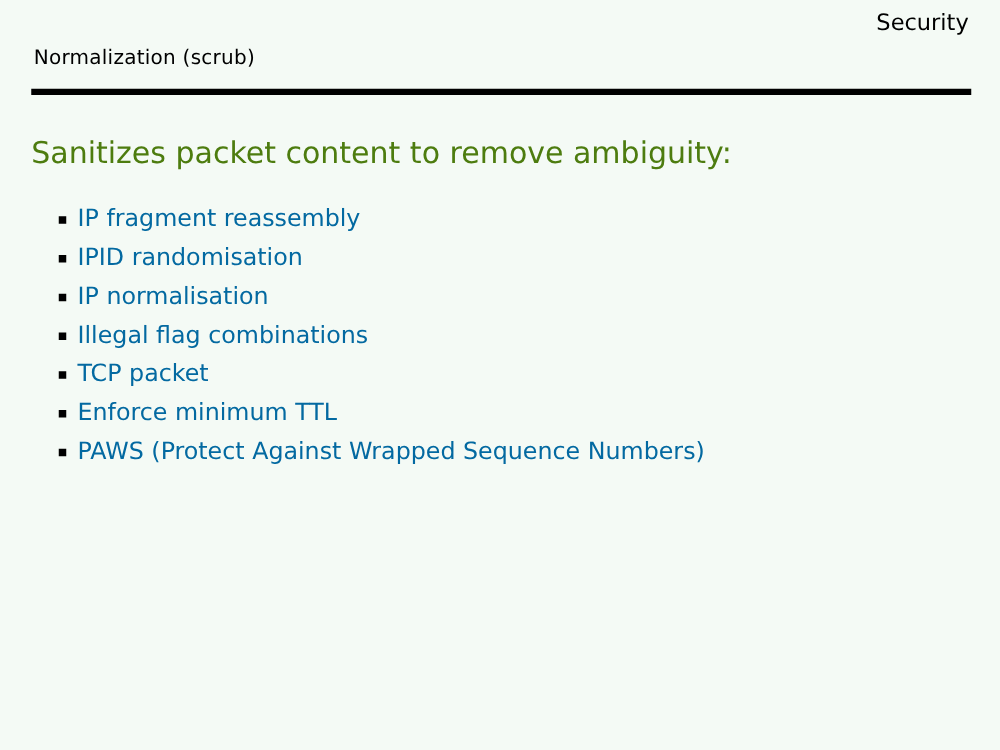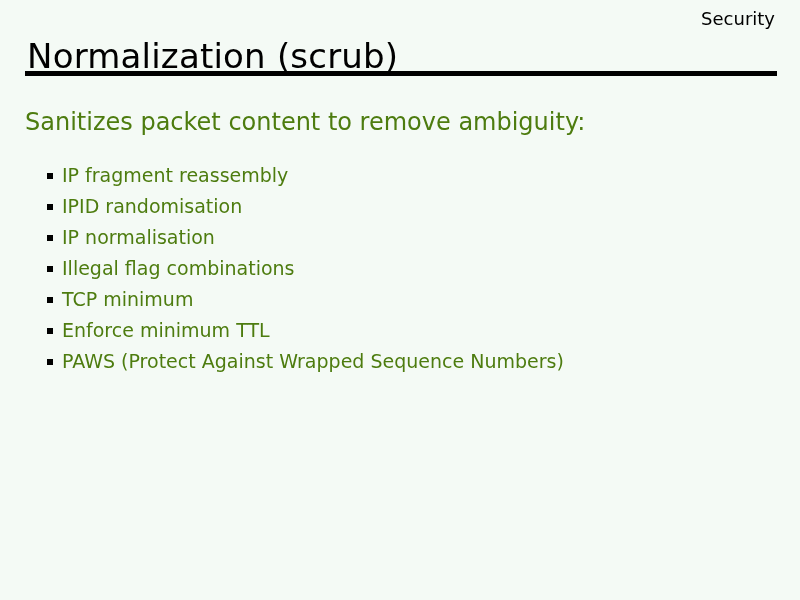--- a/index.html
+++ b/index.html
@@ -15,21 +15,21 @@
   .corner-label {
     position: absolute;
     top: 8px; right: 25px;
     font-size: 18px;
     color: #000;
     margin-left: 10px;
   }
   .slide-title {
     position: absolute;
     top: 36px; left: 27px;
-    font-size: 34px;
+    font-size: 16px;
     font-weight: 500;
     color: #000;
     letter-spacing: 0.2px;
   }
   .title-rule {
     position: absolute;
     top: 71px; left: 25px;
     width: 752px; height: 5px;
   }
   .body {
@@ -41,21 +41,21 @@
     color: #4d7c0f;
     margin-bottom: 24px;
   }
   ul.bullets {
     list-style: none;
     margin-left: 22px;
   }
   ul.bullets li {
     position: relative;
     font-size: 19px;
-    color: #4d7c0f;
+    color: #0369a1;
     height: 31px;
     line-height: 31px;
     padding-left: 15px;
     white-space: nowrap;
   }
   ul.bullets li::before {
     content: "";
     position: absolute;
     left: 0; top: 13px;
     width: 6px; height: 6px;
@@ -79,20 +79,20 @@
 
         <li>IP fragment reassembly</li>
 
         <li>IPID randomisation</li>
 
         <li>IP normalisation</li>
 
 
         <li>Illegal flag combinations</li>
 
-        <li>TCP minimum</li>
+        <li>TCP packet</li>
 
         <li>Enforce minimum TTL</li>
 
         <li>PAWS (Protect Against Wrapped Sequence Numbers)</li>
       </ul>
   </div>
 </div>
 
 </body></html>

